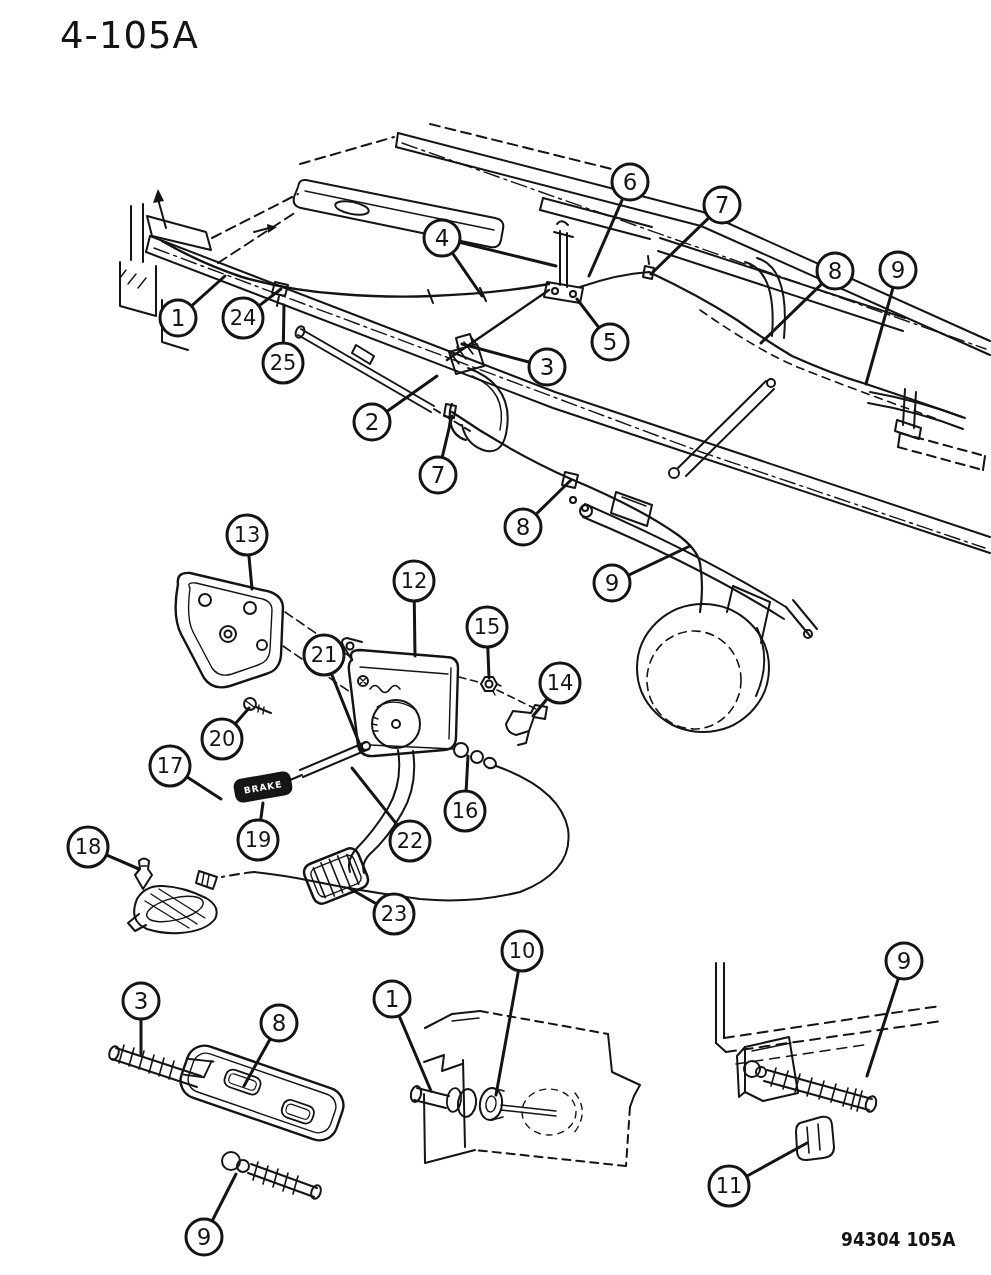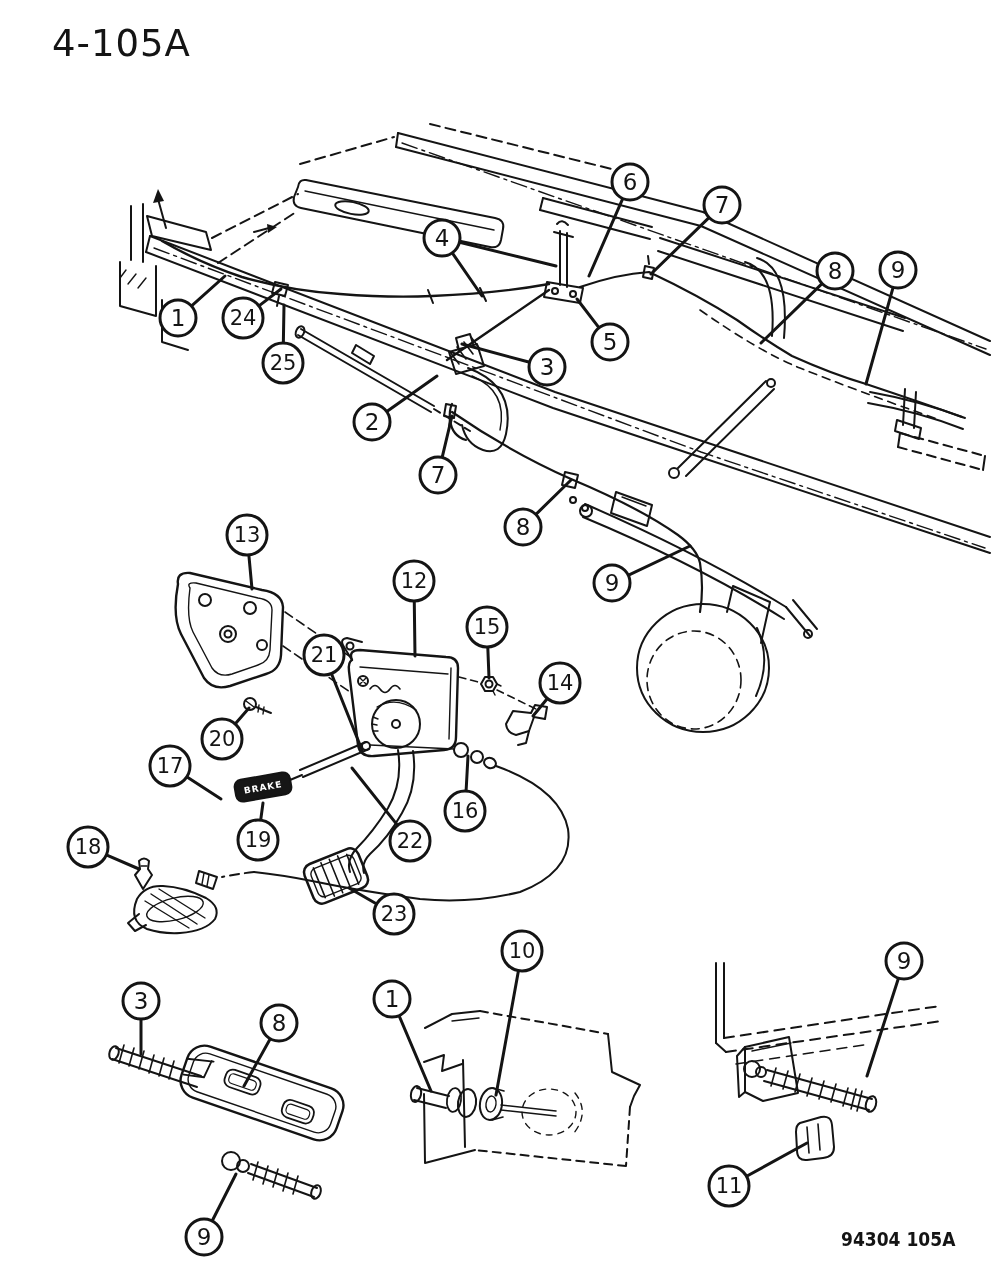--- a/index.html
+++ b/index.html
@@ -1,19 +1,19 @@
 <!DOCTYPE html>
 <html><head>
 <meta charset="utf-8">
 <style>
   html,body{margin:0;padding:0;background:#ffffff;}
   #page{position:relative;width:991px;height:1275px;background:#ffffff;overflow:hidden;
         font-family:"DejaVu Sans","Liberation Sans",sans-serif;color:#141414;}
-  #fig-title{position:absolute;left:52px;top:14px;font-size:37px;font-weight:500;
-             letter-spacing:1px;color:#141414;margin-top:8px;}
+  #fig-title{position:absolute;left:60px;top:14px;font-size:37px;font-weight:500;
+             letter-spacing:1px;color:#141414;}
   #fig-code{position:absolute;left:841px;top:1228px;font-size:19px;font-weight:700;
             letter-spacing:0px;color:#141414;transform:scaleX(0.9);transform-origin:left;}
   svg{position:absolute;left:0;top:0;}
   .ln{stroke:#141414;fill:none;stroke-width:2;stroke-linecap:round;stroke-linejoin:round;}
 </style>
 </head>
 <body>
 
 <div id="page">
   <div id="fig-title">4-105A</div>

